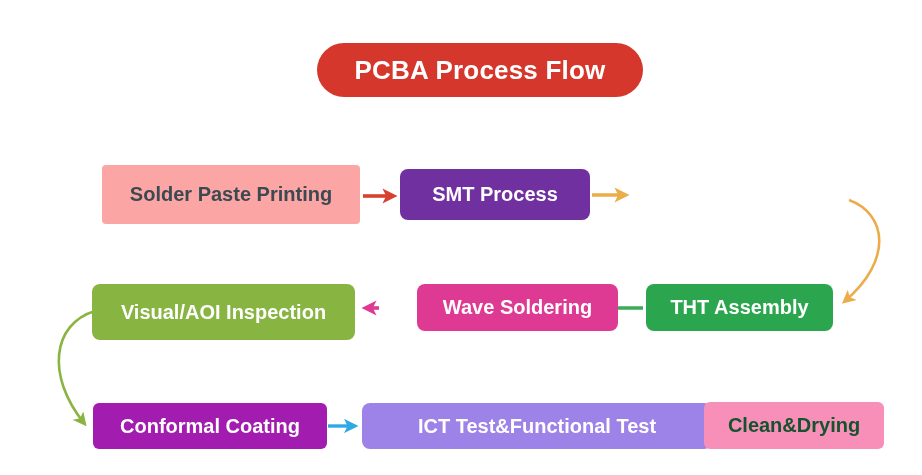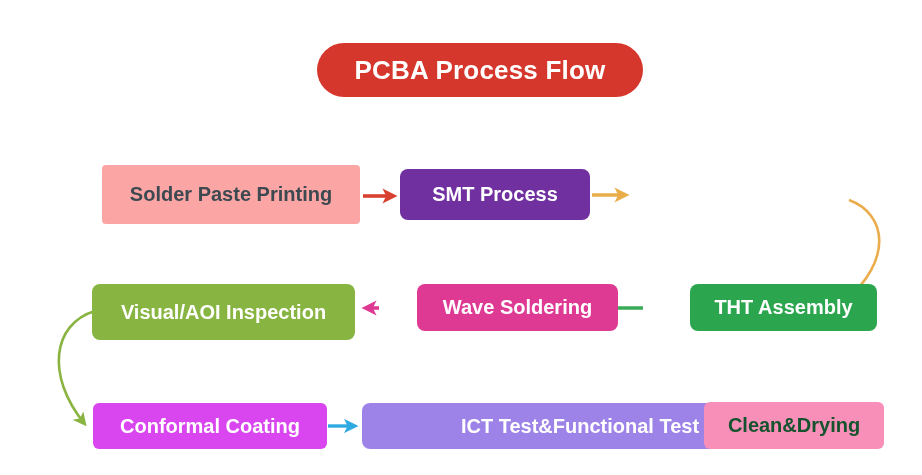--- a/index.html
+++ b/index.html
@@ -23,21 +23,21 @@
     font-weight:bold;font-size:20px;
     white-space:nowrap;
   }
   .n0{left:102px;top:165px;width:258px;height:59px;border-radius:4px;}
   .n1{left:400px;top:169px;width:190px;height:51px;border-radius:8px;}
   .n2{left:633px;top:170px;width:216px;height:50px;border-radius:8px;}
   .n3{left:646px;top:284px;width:187px;height:47px;border-radius:8px;}
   .n4{left:381px;top:284px;width:201px;height:47px;border-radius:8px;margin-left:36px;}
   .n5{left:92px;top:284px;width:263px;height:56px;border-radius:8px;}
   .n6{left:93px;top:403px;width:234px;height:46px;border-radius:6px;}
-  .n7{left:362px;top:403px;width:350px;height:46px;border-radius:8px;padding-left:43px;}
+  .n7{left:362px;top:403px;width:350px;height:46px;border-radius:8px;}
   .n8{left:704px;top:402px;width:180px;height:47px;border-radius:6px;}
   svg.arrows{position:absolute;left:0;top:0;pointer-events:none;}
   .edge-line{fill:none;}
 </style>
 </head>
 <body>
 
 <div id="canvas" style="background: rgb(255, 255, 255);">
 
   <div class="pill" style="background: rgb(213, 55, 44); color: rgb(255, 255, 255);">PCBA Process Flow</div>
@@ -74,20 +74,20 @@
     <path class="edge-line" d="M 849 200 C 887 214, 893 260, 845 301" stroke-width="2.6" marker-end="url(#m2)" stroke="#EBAD4B"></path>
     <path class="edge-line" d="M 643 308 H 594" stroke-width="3.6" marker-end="url(#m3)" stroke="#3AAB57"></path>
     <path class="edge-line" d="M 379 308 H 366" stroke-width="3.6" marker-end="url(#m4)" stroke="#DE3A93"></path>
     <path class="edge-line" d="M 95 311 C 52 324, 46 376, 84 423" stroke-width="2.6" marker-end="url(#m5)" stroke="#8AB441"></path>
     <path class="edge-line" d="M 328 426 H 354" stroke-width="3.4" marker-end="url(#m6)" stroke="#2FA9E1"></path>
     <path class="edge-line" d="M 659 427 H 694" stroke-width="3.4" marker-end="url(#m7)" stroke="#9C7BDE"></path>
   </svg>
 
   <div class="node n0" style="background: #fca5a5; color: rgb(60, 73, 80);">Solder Paste Printing</div>
   <div class="node n1" style="background: rgb(113, 48, 160); color: rgb(255, 255, 255);">SMT Process</div>
-  <div class="node n3" style="background: rgb(43, 166, 79); color: rgb(255, 255, 255); margin-left: 44px;">THT Assembly</div>
+  <div class="node n3" style="background: rgb(43, 166, 79); color: rgb(255, 255, 255);">THT Assembly</div>
   <div class="node n4" style="background: rgb(222, 58, 147); color: rgb(255, 255, 255);">Wave Soldering</div>
   <div class="node n5" style="background: rgb(136, 180, 66); color: rgb(255, 255, 255);">Visual/AOI Inspection</div>
-  <div class="node n6" style="background: #d946ef; color: rgb(255, 255, 255);">Conformal Coating</div>
+  <div class="node n6" style="background: #a21caf; color: rgb(255, 255, 255);">Conformal Coating</div>
   <div class="node n7" style="background: rgb(157, 130, 232); color: rgb(255, 255, 255);">ICT Test&amp;Functional Test</div>
   <div class="node n8" style="background: rgb(247, 143, 185); color: #14532d;">Clean&amp;Drying</div>
 
 </div>
 
 </body></html>

